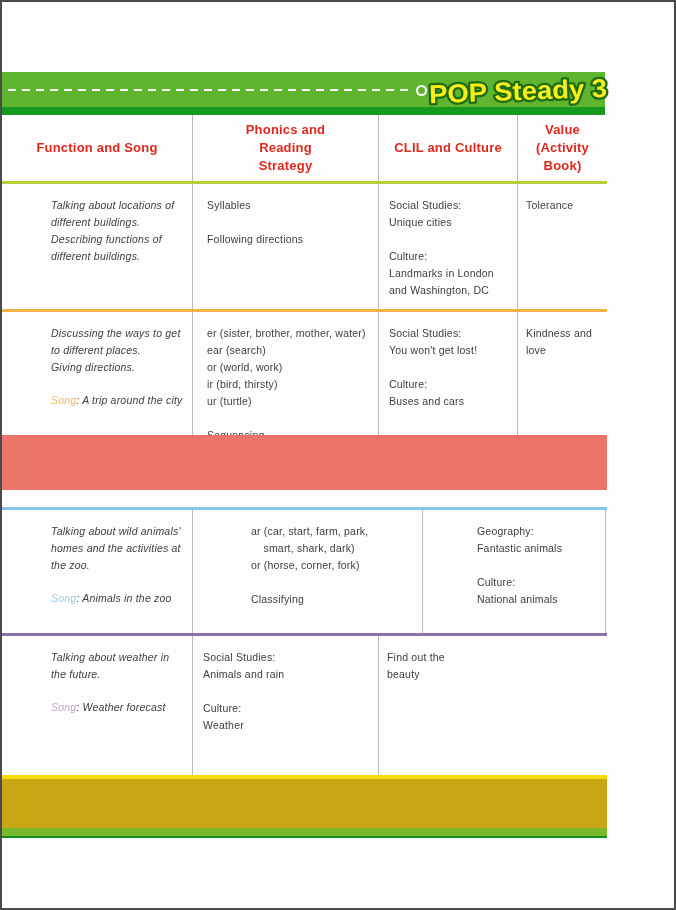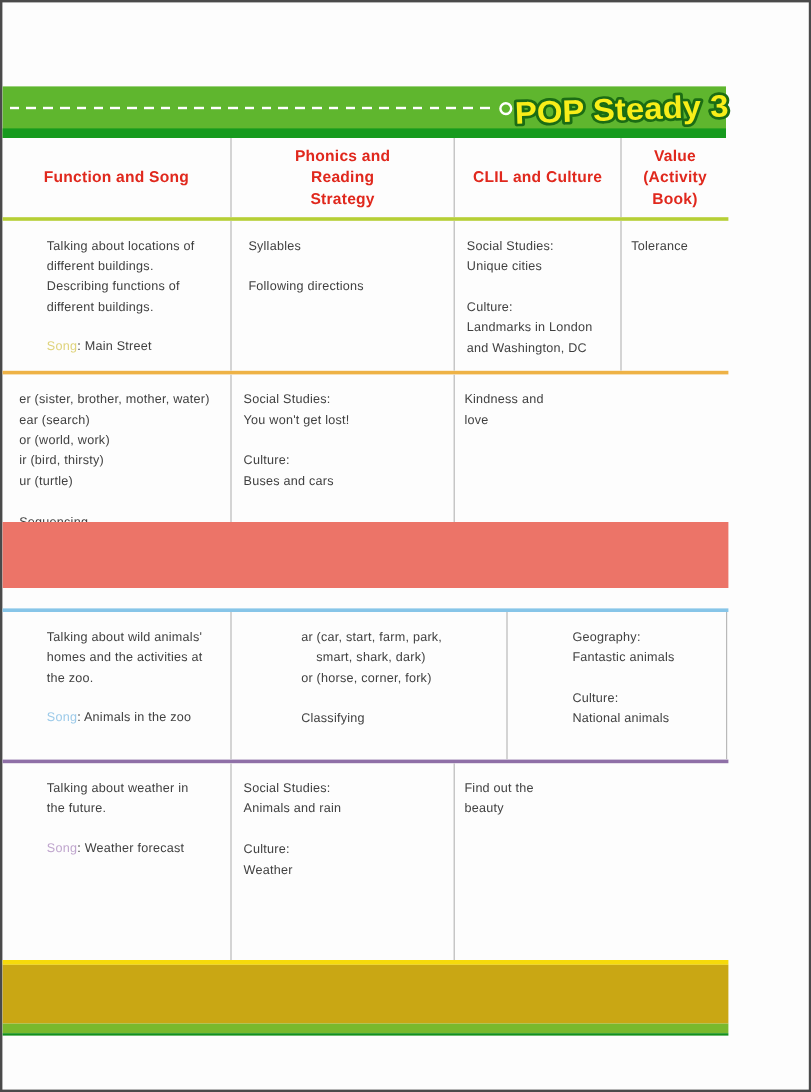--- a/index.html
+++ b/index.html
@@ -51,22 +51,22 @@
   .header-cell{
     display:flex;align-items:center;justify-content:center;
     text-align:center;white-space:pre-line;
     color:var(--header-red,#e0281d);
     font-weight:bold;font-size:13px;line-height:18px;letter-spacing:.2px;
   }
   .unit{font-size:10.5px;line-height:17px;letter-spacing:.2px;}
   .u1{height:125px;border-bottom:3px solid var(--line-unit1,#eeb246);}
   .u2{height:123px;}
   .u3{height:123px;border-bottom:3px solid var(--line-purple,#8f70a7);gap:44px;}
-  .u4{height:164px;}
-  .c1{padding:13px 4px 0 37px;}
+  .u4{height:139px;}
+  .c1{padding:13px 4px 0 49px;font-style:italic;}
   .c2{padding:13px 4px 0 14px;}
   .c3{padding:13px 4px 0 10px;}
   .c4{padding:13px 4px 0 8px;}
   .block{white-space:pre-wrap;}
   .song{margin-top:16px;white-space:pre-wrap;}
   .song-label{font-weight:normal;}
   
   .band-salmon{height:55px;background:var(--band-salmon,#ec7468);}
   .gap-white{height:17px;background:transparent;}
   .line-blue{height:3px;background:var(--line-blue,#87c5e8);}
@@ -101,41 +101,46 @@
 (Activity
 Book)</div>
     </div>
 
     <div class="row unit u1">
       <div class="cell c1">
         <div class="block">Talking about locations of
 different buildings.
 Describing functions of
 different buildings.</div>
-        <div class="song"><span class="song-label" style="color: rgb(223, 211, 123);">Song</span><span>: Main Street</span></div>
       </div>
       <div class="cell c2">
         <div class="block">Syllables
 
 Following directions</div>
       </div>
       <div class="cell c3">
         <div class="block">Social Studies:
 Unique cities
 
 Culture:
 Landmarks in London
 and Washington, DC</div>
       </div>
       <div class="cell c4">
         <div class="block">Tolerance</div>
       </div>
     </div>
 
     <div class="row unit u2">
+      <div class="cell c1">
+        <div class="block">Discussing the ways to get
+to different places.
+Giving directions.</div>
+        <div class="song"><span class="song-label" style="color: rgb(238, 188, 102);">Song</span><span>: A trip around the city</span></div>
+      </div>
       <div class="cell c2">
         <div class="block">er (sister, brother, mother, water)
 ear (search)
 or (world, work)
 ir (bird, thirsty)
 ur (turtle)
 
 Sequencing</div>
       </div>
       <div class="cell c3">

